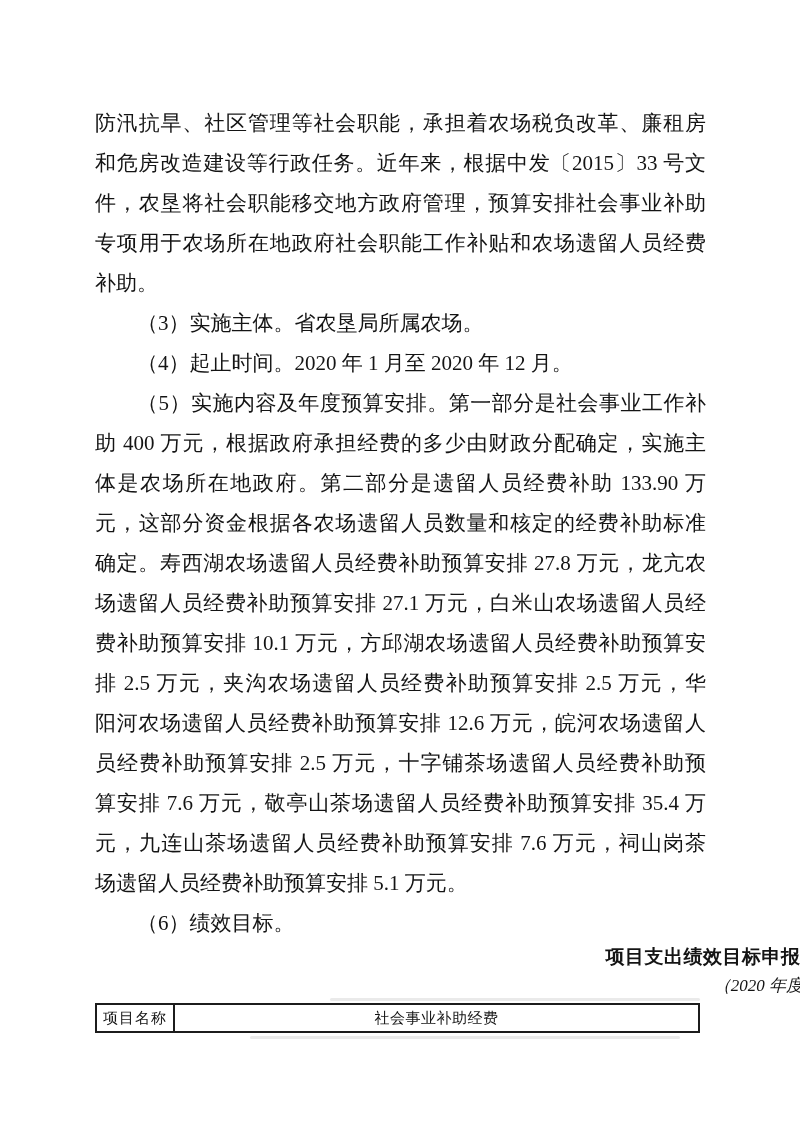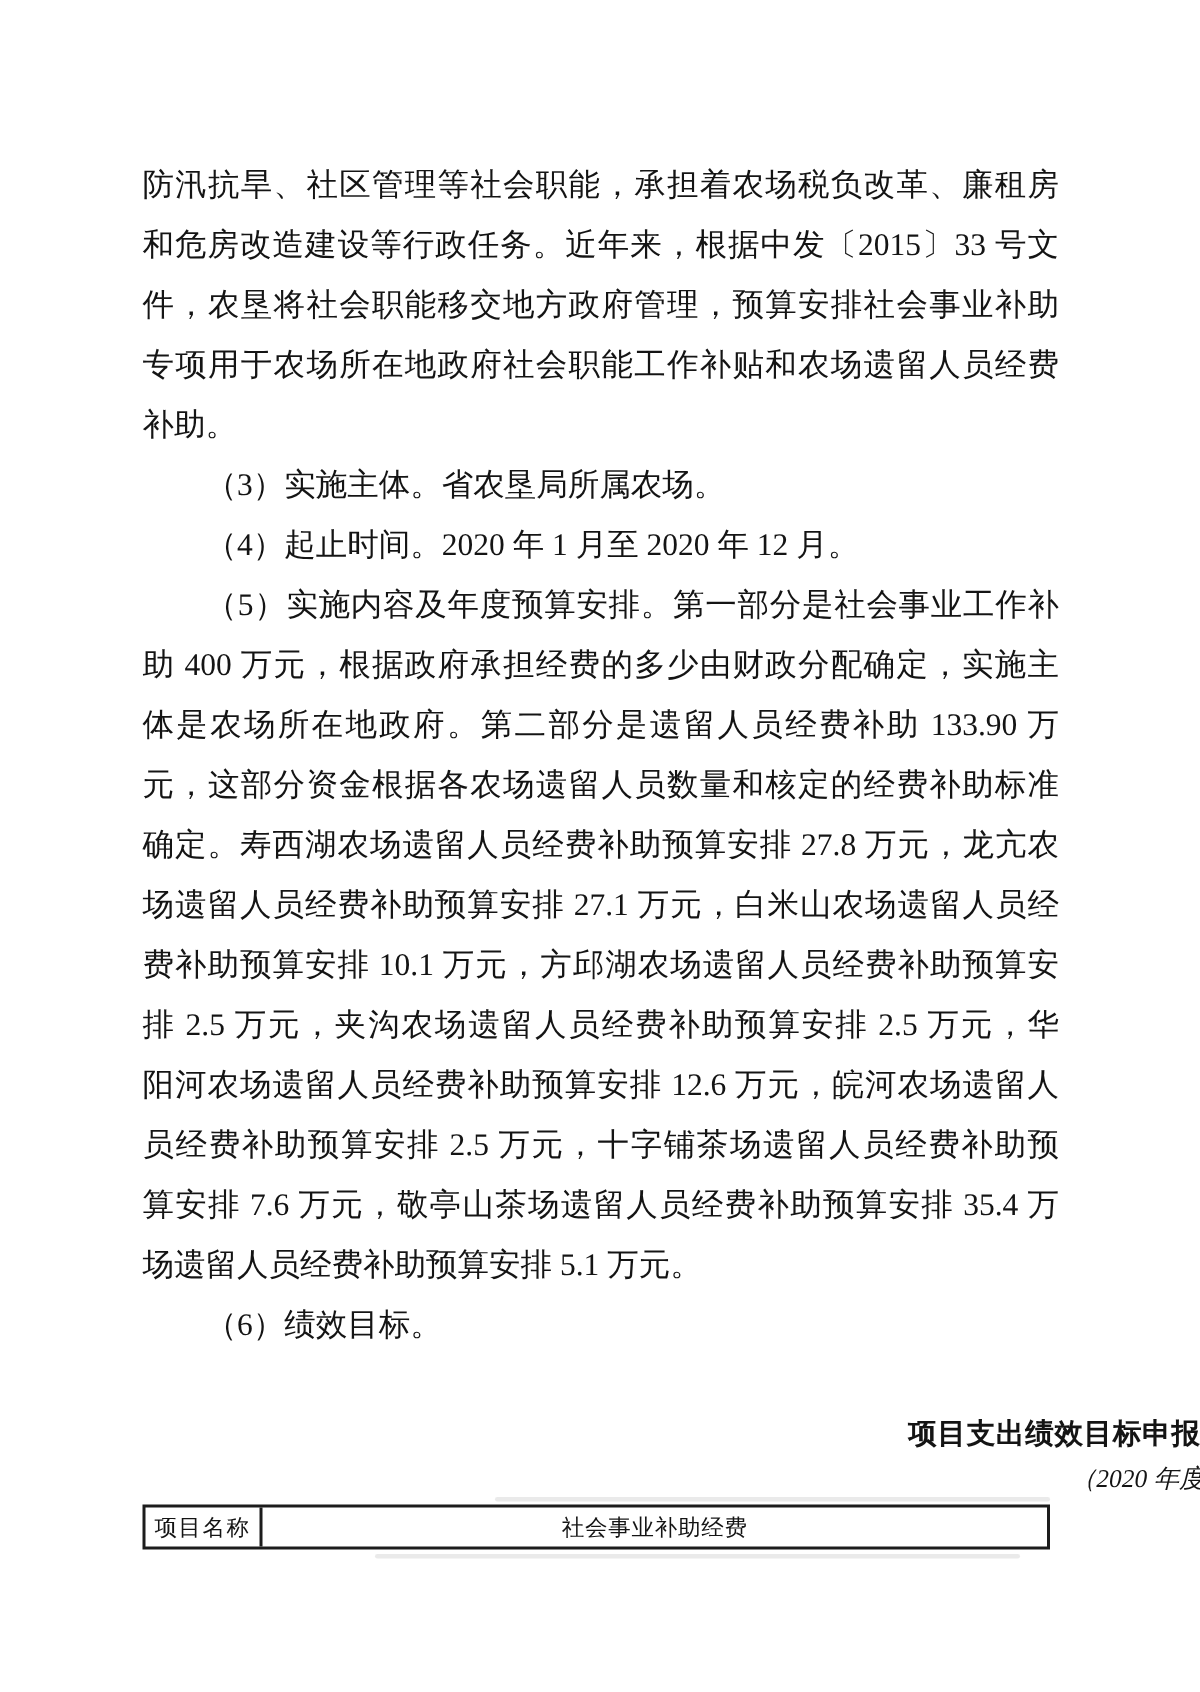--- a/index.html
+++ b/index.html
@@ -122,20 +122,21 @@
     <div class="line just">助 400 万元，根据政府承担经费的多少由财政分配确定，实施主</div>
     <div class="line just">体是农场所在地政府。第二部分是遗留人员经费补助 133.90 万</div>
     <div class="line just">元，这部分资金根据各农场遗留人员数量和核定的经费补助标准</div>
     <div class="line just">确定。寿西湖农场遗留人员经费补助预算安排 27.8 万元，龙亢农</div>
     <div class="line just">场遗留人员经费补助预算安排 27.1 万元，白米山农场遗留人员经</div>
     <div class="line just">费补助预算安排 10.1 万元，方邱湖农场遗留人员经费补助预算安</div>
     <div class="line just">排 2.5 万元，夹沟农场遗留人员经费补助预算安排 2.5 万元，华</div>
     <div class="line just">阳河农场遗留人员经费补助预算安排 12.6 万元，皖河农场遗留人</div>
     <div class="line just">员经费补助预算安排 2.5 万元，十字铺茶场遗留人员经费补助预</div>
     <div class="line just">算安排 7.6 万元，敬亭山茶场遗留人员经费补助预算安排 35.4 万</div>
+    <div class="line just">元，九连山茶场遗留人员经费补助预算安排 7.6 万元，祠山岗茶</div>
     <div class="line">场遗留人员经费补助预算安排 5.1 万元。</div>
     <div class="line indent">（6）绩效目标。</div>
   </div>
 
   <div class="doc-title">项目支出绩效目标申报表</div>
   <div class="doc-subtitle">（2020 年度）</div>
 
   <div class="scan-artifact artifact-1"></div>
 
   <div class="report-table">

